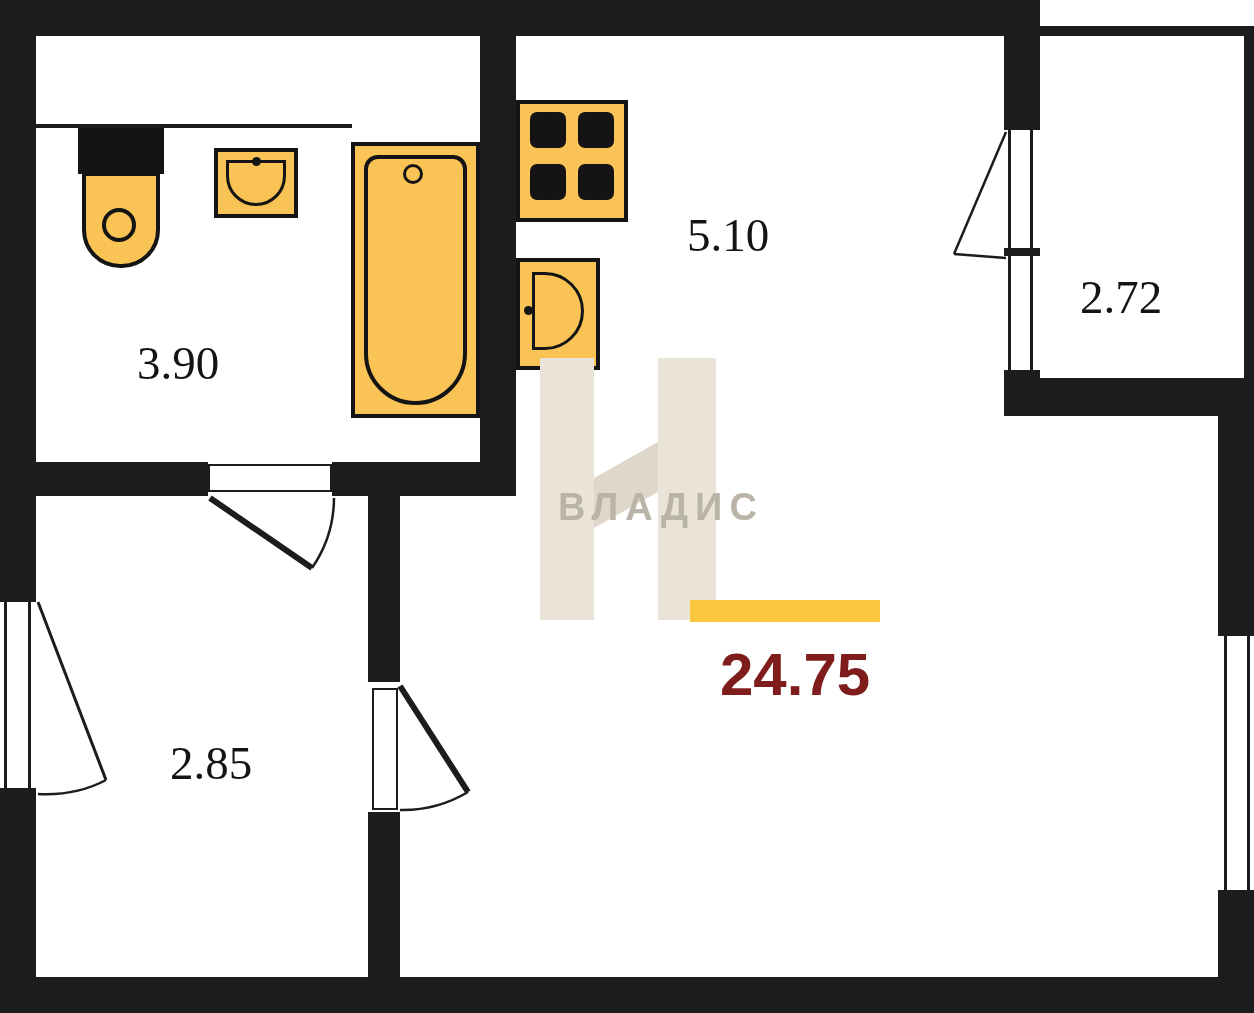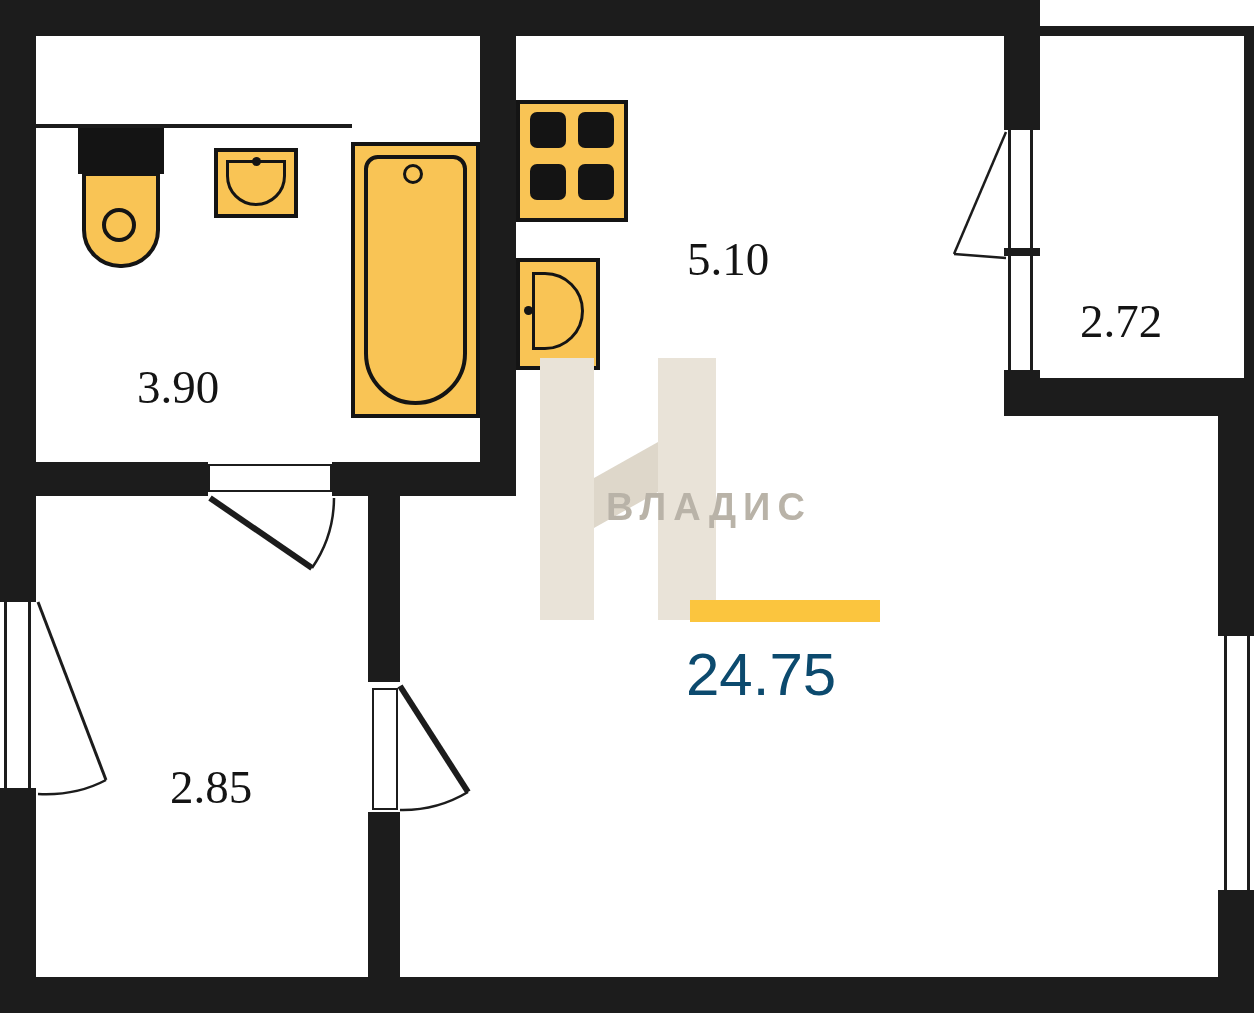--- a/index.html
+++ b/index.html
@@ -59,21 +59,20 @@
   .wm-fill-dark { fill: var(--watermark-fill-dark, #ded7ca); }
 
   .wm-brand {
     position: absolute;
     left: 558px; top: 486px;
     font-size: 38px;
     font-weight: bold;
     letter-spacing: 7px;
     color: var(--watermark-text, #b9b3a8);
     white-space: nowrap;
-    margin-left: 48px;
   }
   .wm-badge {
     position: absolute;
     left: 758px; top: 284px;
     width: 156px; height: 156px;
     border-radius: 50%;
     background: var(--badge-fill, #fbd24b);
     display: flex; align-items: center; justify-content: center;
     color: #ffffff;
     font-weight: bold;
@@ -86,29 +85,28 @@
     width: 190px; height: 22px;
     background: var(--accent-bar, #fbc53e);
   }
 
   .area-label {
     position: absolute;
     font-family: "Liberation Serif", serif;
     font-size: 47px;
     color: #141414;
     white-space: nowrap;
-    margin-top: 24px;
   }
   .total-area {
     position: absolute;
-    left: 686px; top: 640px;
+    left: 720px; top: 640px;
     font-family: "Liberation Sans", sans-serif;
-    font-weight: normal;
+    font-weight: bold;
     font-size: 60px;
-    color: #0c4a6e;
+    color: #7f1d1d;
     white-space: nowrap;
   }
   .hatch-box {
     position: absolute;
     left: 1053px; top: 152px;
     width: 118px; height: 78px;
     background: #ffffff;
     border: 4px solid #141414;
     display: flex; align-items: center; justify-content: center;
     font-family: "Liberation Serif", serif;

